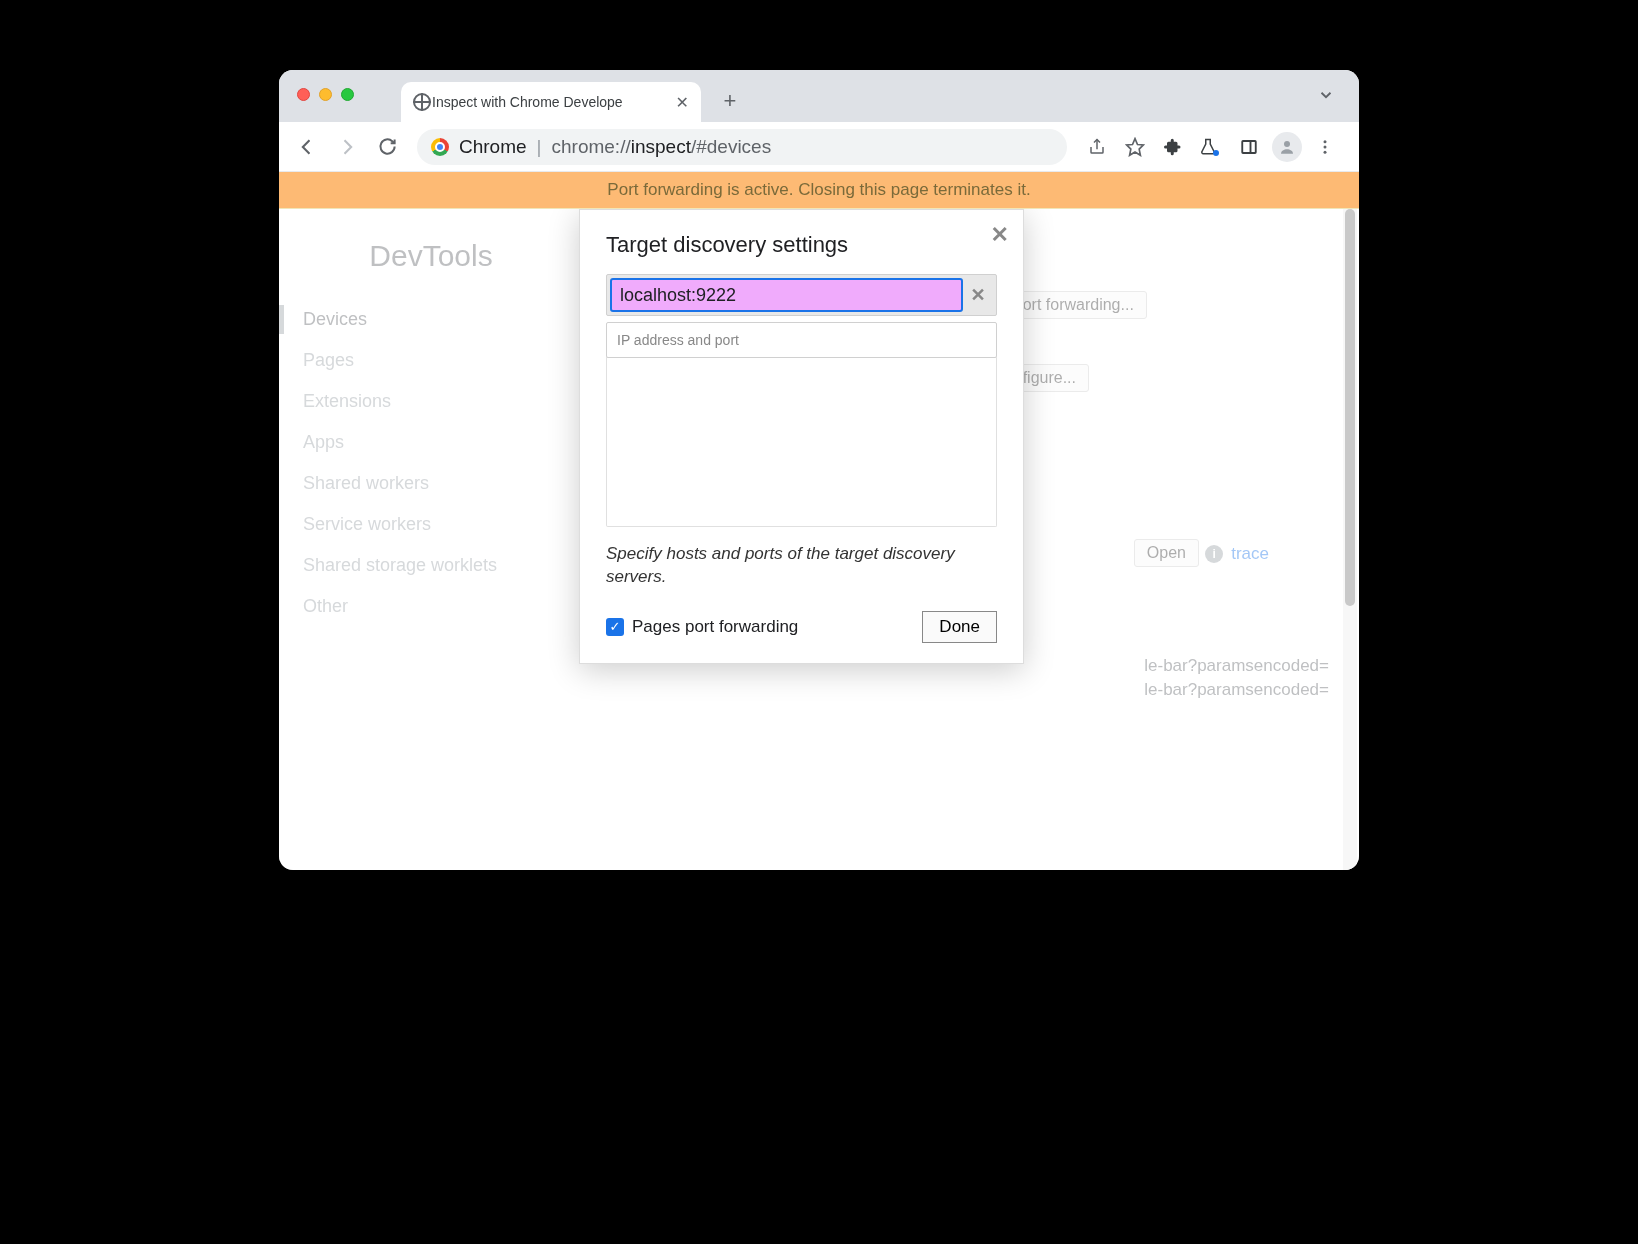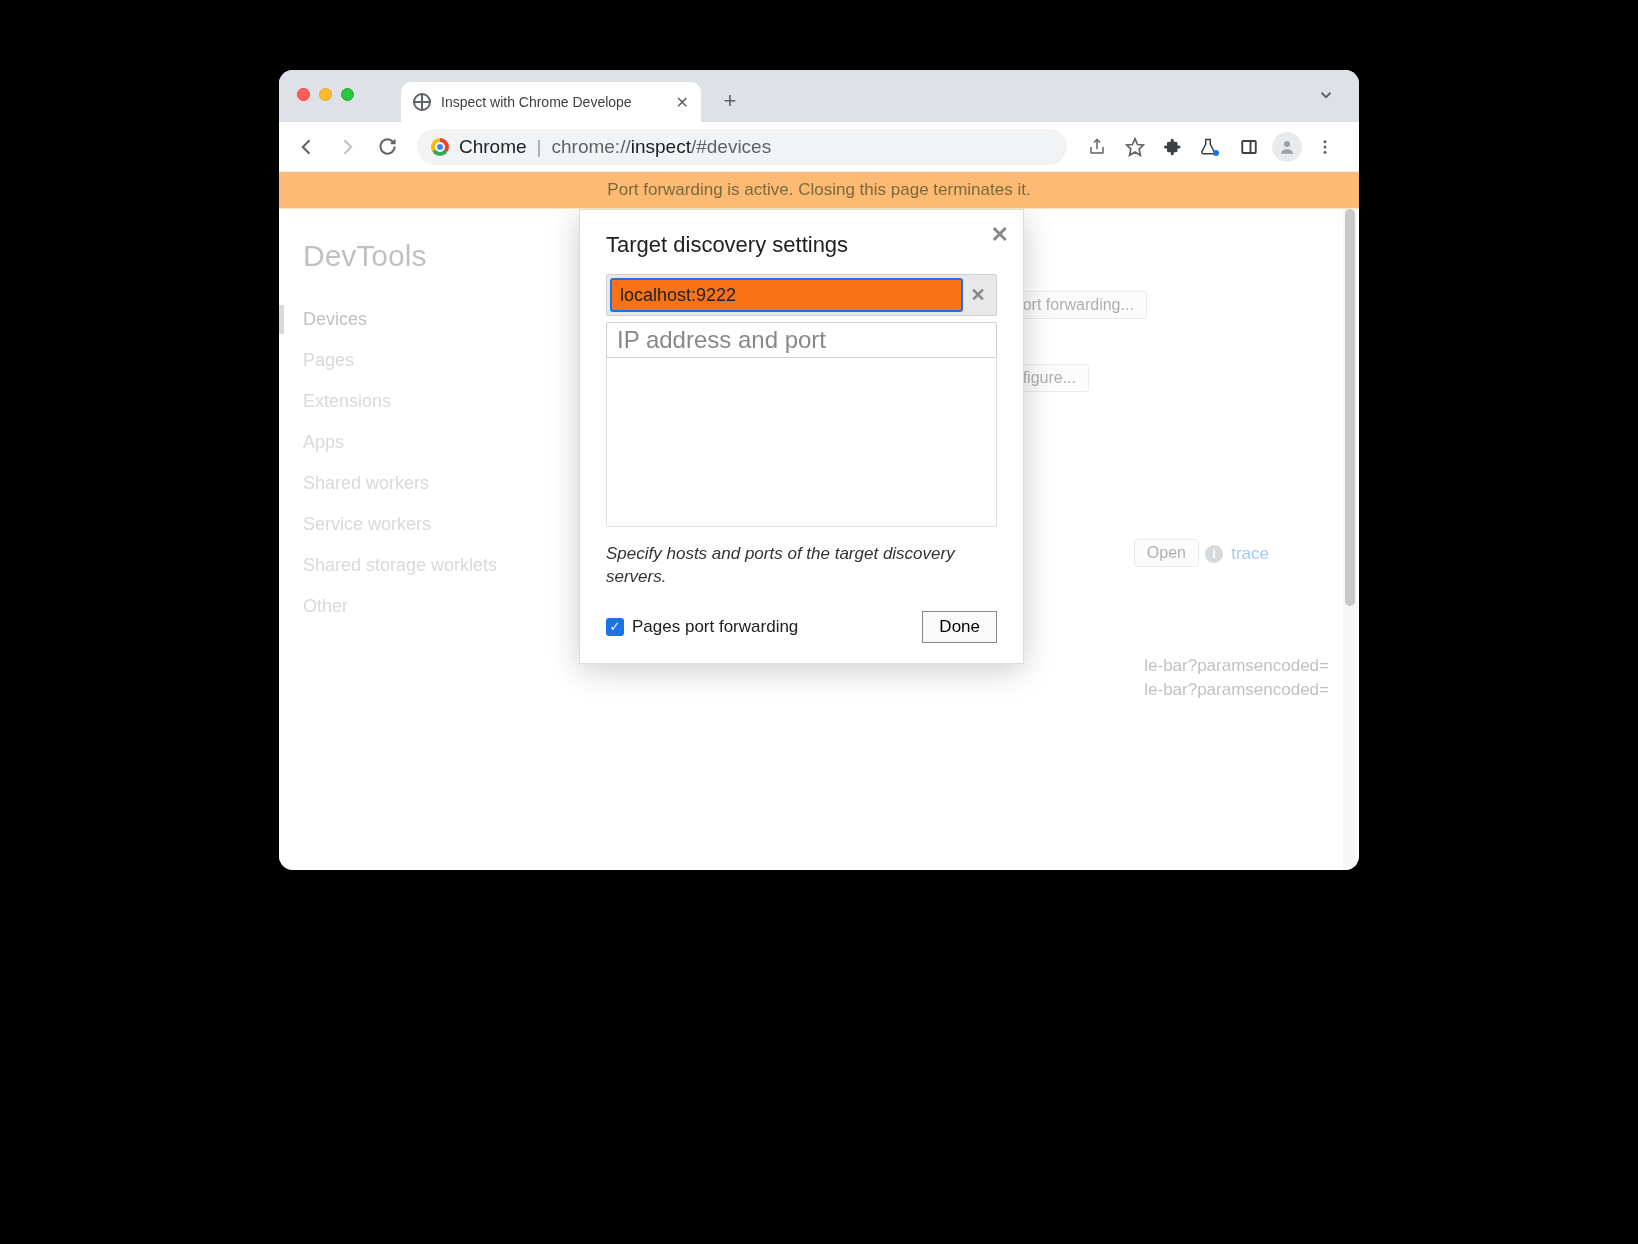--- a/index.html
+++ b/index.html
@@ -45,21 +45,21 @@
   .tl-green { background: #28c840; border:1px solid #22a933;}
   .tab {
     margin-left: 110px;
     background: #fff;
     height: 40px;
     width: 300px;
     border-radius: 10px 10px 0 0;
     display: flex;
     align-items: center;
     padding: 0 12px;
-    gap: 10px;
+    gap: 1px;
     font-size: 14px;
     color: #3c4043;
     position: relative;
   }
   .tab .favicon {
     width:18px;height:18px;border-radius:50%;border:2px solid #5f6368;position:relative;
   }
   .tab .favicon::before{
     content:"";position:absolute;left:-2px;right:-2px;top:6px;height:2px;background:#5f6368;
   }
@@ -132,20 +132,21 @@
   }
   .sidebar {
     width:280px;
     padding: 30px 0 0 24px;
   }
   .sidebar h1 {
     font-size:30px;
     font-weight:400;
     color:#5f6368;
     margin-bottom:26px;
+    text-align:center;
   }
   .side-items { display:flex; flex-direction:column;}
   .side-item {
     font-size:18px;
     color:#9aa0a6;
     padding:10px 0;
     cursor:pointer;
   }
   .side-item.active {
     color:#5f6368;
@@ -188,25 +189,25 @@
     padding:22px 26px 20px 26px;
   }
   .dialog-close{
     position:absolute;top:12px;right:14px;color:#888;font-size:22px;cursor:pointer;font-weight:700;
   }
   .dialog h3{font-size:22px;font-weight:400;color:#202124;margin-bottom:16px;}
   .target-row{
     display:flex;align-items:center;background:#e8e8e8;padding:3px;border:1px solid #d0d0d0;border-radius:2px;
   }
   .target-input{
-    flex:1;height:34px;border:2px solid #1a73e8;border-radius:3px;padding:0 8px;font-size:18px;color:#202124;outline:none;background:#f97316;
+    flex:1;height:34px;border:2px solid #1a73e8;border-radius:3px;padding:0 8px;font-size:18px;color:#202124;outline:none;background:#f0abfc;
   }
   .target-remove{width:30px;text-align:center;color:#888;font-size:18px;cursor:pointer;font-weight:700;}
   .placeholder-row{
-    margin-top:6px;border:1px solid #d0d0d0;height:36px;display:flex;align-items:center;padding:0 10px;color:#888;font-size:24px;border-radius:2px;
+    margin-top:6px;border:1px solid #d0d0d0;height:36px;display:flex;align-items:center;padding:0 10px;color:#888;font-size:14px;border-radius:2px;
   }
   .target-list-space{height:170px;border:1px solid #e0e0e0;border-top:none;margin-top:-1px;border-radius:0 0 2px 2px;}
   .dialog-desc{font-size:17px;color:#333;margin-top:16px;line-height:1.35;font-style:italic;}
   .dialog-footer{display:flex;align-items:center;justify-content:space-between;margin-top:22px;}
   .checkbox-row{display:flex;align-items:center;gap:8px;font-size:17px;color:#202124;}
   .checkbox{width:18px;height:18px;background:#1a73e8;border-radius:3px;display:flex;align-items:center;justify-content:center;color:#fff;font-size:13px;}
   .done-btn{border:1px solid #888;background:#fafafa;padding:5px 16px;font-size:17px;border-radius:0;cursor:pointer;}
   .scrollbar{position:absolute;right:2px;top:0;bottom:0;width:14px;background:#f7f7f7;}
   .scrollbar-thumb{position:absolute;left:2px;right:2px;top:0;height:60%;background:#c9c9c9;border-radius:6px;}
   .bg-open{position:absolute;right:160px;top:330px;}

